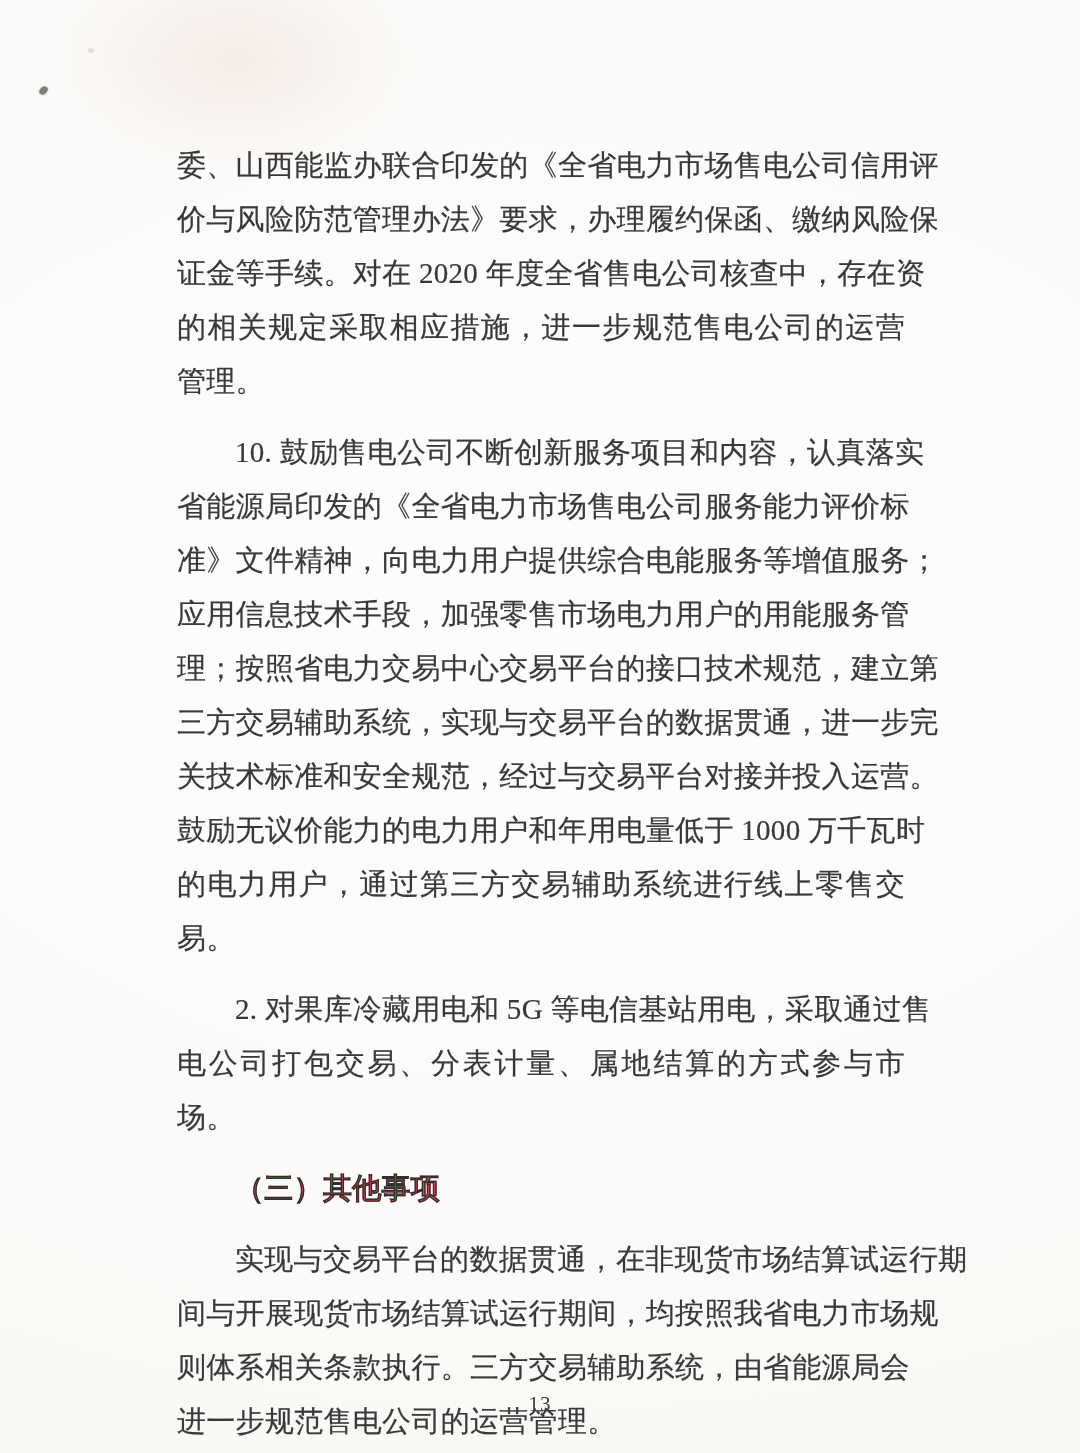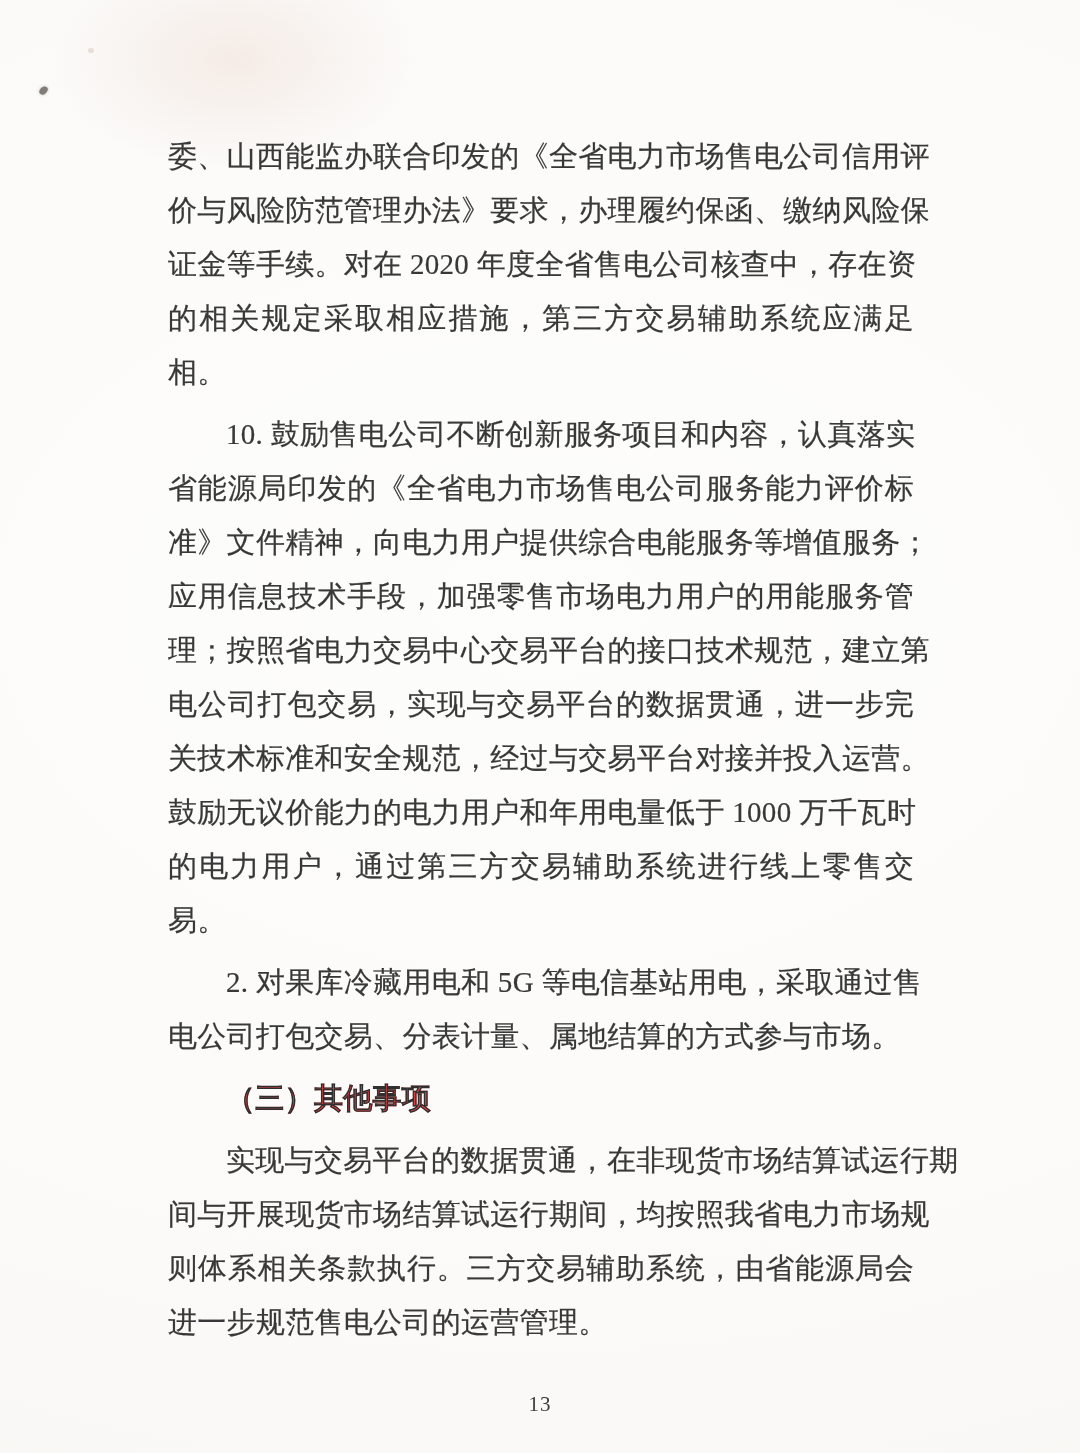--- a/index.html
+++ b/index.html
@@ -40,21 +40,21 @@
   .doc {
     position: absolute;
     left: 160px;
     top: 121px;
     width: 762px;
     font-size: 29px;
     line-height: 54px;
     color: #383838;
     letter-spacing: 0.3px;
   }
-  .para { margin: 8px; }
+  .para { margin: 17px; }
   .line {
     text-align: justify;
     text-align-last: justify;
     white-space: nowrap;
     
     -webkit-text-stroke: 0.2px #3e3e3e;
   }
   .line.last { text-align-last: left; white-space: normal; }
   .line.indent { text-indent: 2em; }
   .para.heading .line {
@@ -79,29 +79,29 @@
 
 <div class="scan-page">
   <div class="speck-faint"></div>
   <div class="speck-dark"></div>
 
   <div class="doc">
       <div class="para body">
         <div class="line">委、山西能监办联合印发的《全省电力市场售电公司信用评</div>
         <div class="line">价与风险防范管理办法》要求，办理履约保函、缴纳风险保</div>
         <div class="line">证金等手续。对在 2020 年度全省售电公司核查中，存在资</div>
-        <div class="line last">的相关规定采取相应措施，第三方交易辅助系统应满足相。</div>
+        <div class="line last">的相关规定采取相应措施，进一步规范售电公司的运营管理。</div>
       </div>
       <div class="para body">
         <div class="line indent">10. 鼓励售电公司不断创新服务项目和内容，认真落实</div>
         <div class="line">省能源局印发的《全省电力市场售电公司服务能力评价标</div>
         <div class="line">准》文件精神，向电力用户提供综合电能服务等增值服务；</div>
         <div class="line">应用信息技术手段，加强零售市场电力用户的用能服务管</div>
         <div class="line">理；按照省电力交易中心交易平台的接口技术规范，建立第</div>
-        <div class="line">电公司打包交易，实现与交易平台的数据贯通，进一步完</div>
+        <div class="line">三方交易辅助系统，实现与交易平台的数据贯通，进一步完</div>
         <div class="line">关技术标准和安全规范，经过与交易平台对接并投入运营。</div>
         <div class="line">鼓励无议价能力的电力用户和年用电量低于 1000 万千瓦时</div>
         <div class="line last">的电力用户，通过第三方交易辅助系统进行线上零售交易。</div>
       </div>
       <div class="para body">
         <div class="line indent">2. 对果库冷藏用电和 5G 等电信基站用电，采取通过售</div>
         <div class="line last">电公司打包交易、分表计量、属地结算的方式参与市场。</div>
       </div>
       <div class="para heading">
         <div class="line last indent">（三）其他事项</div>

